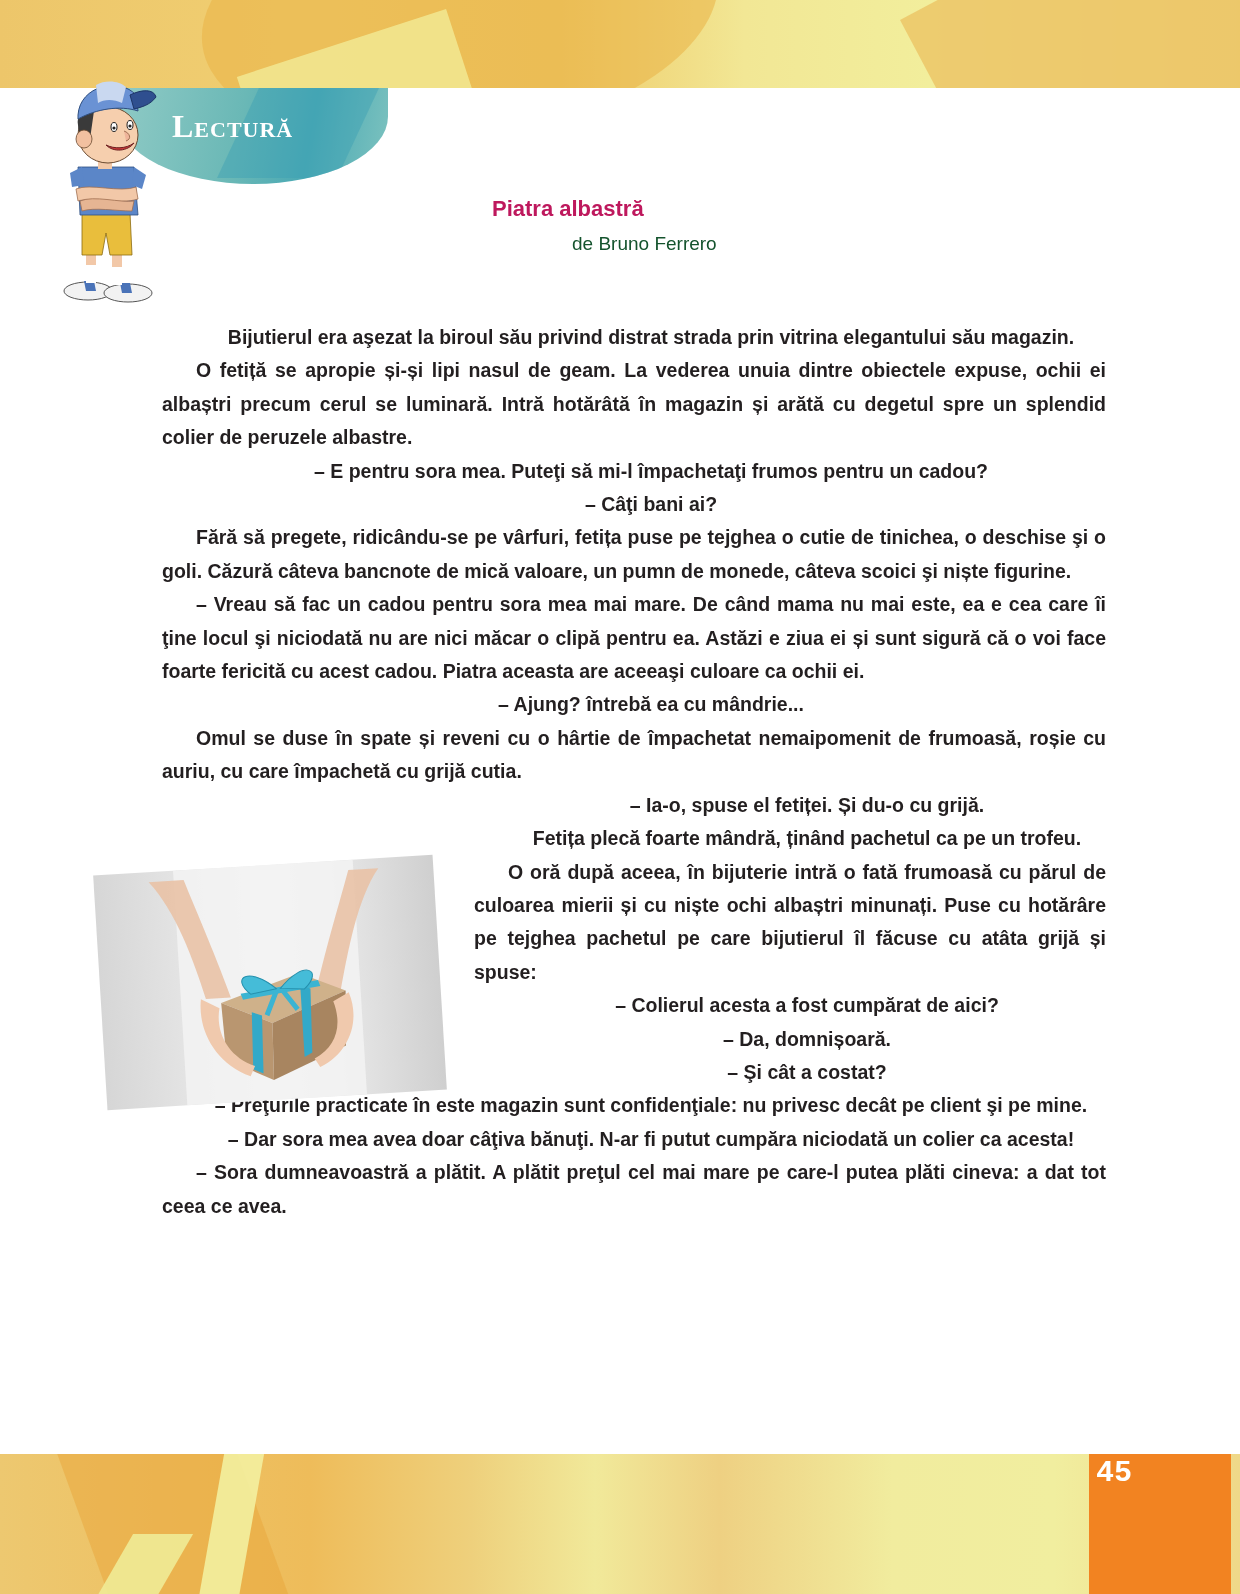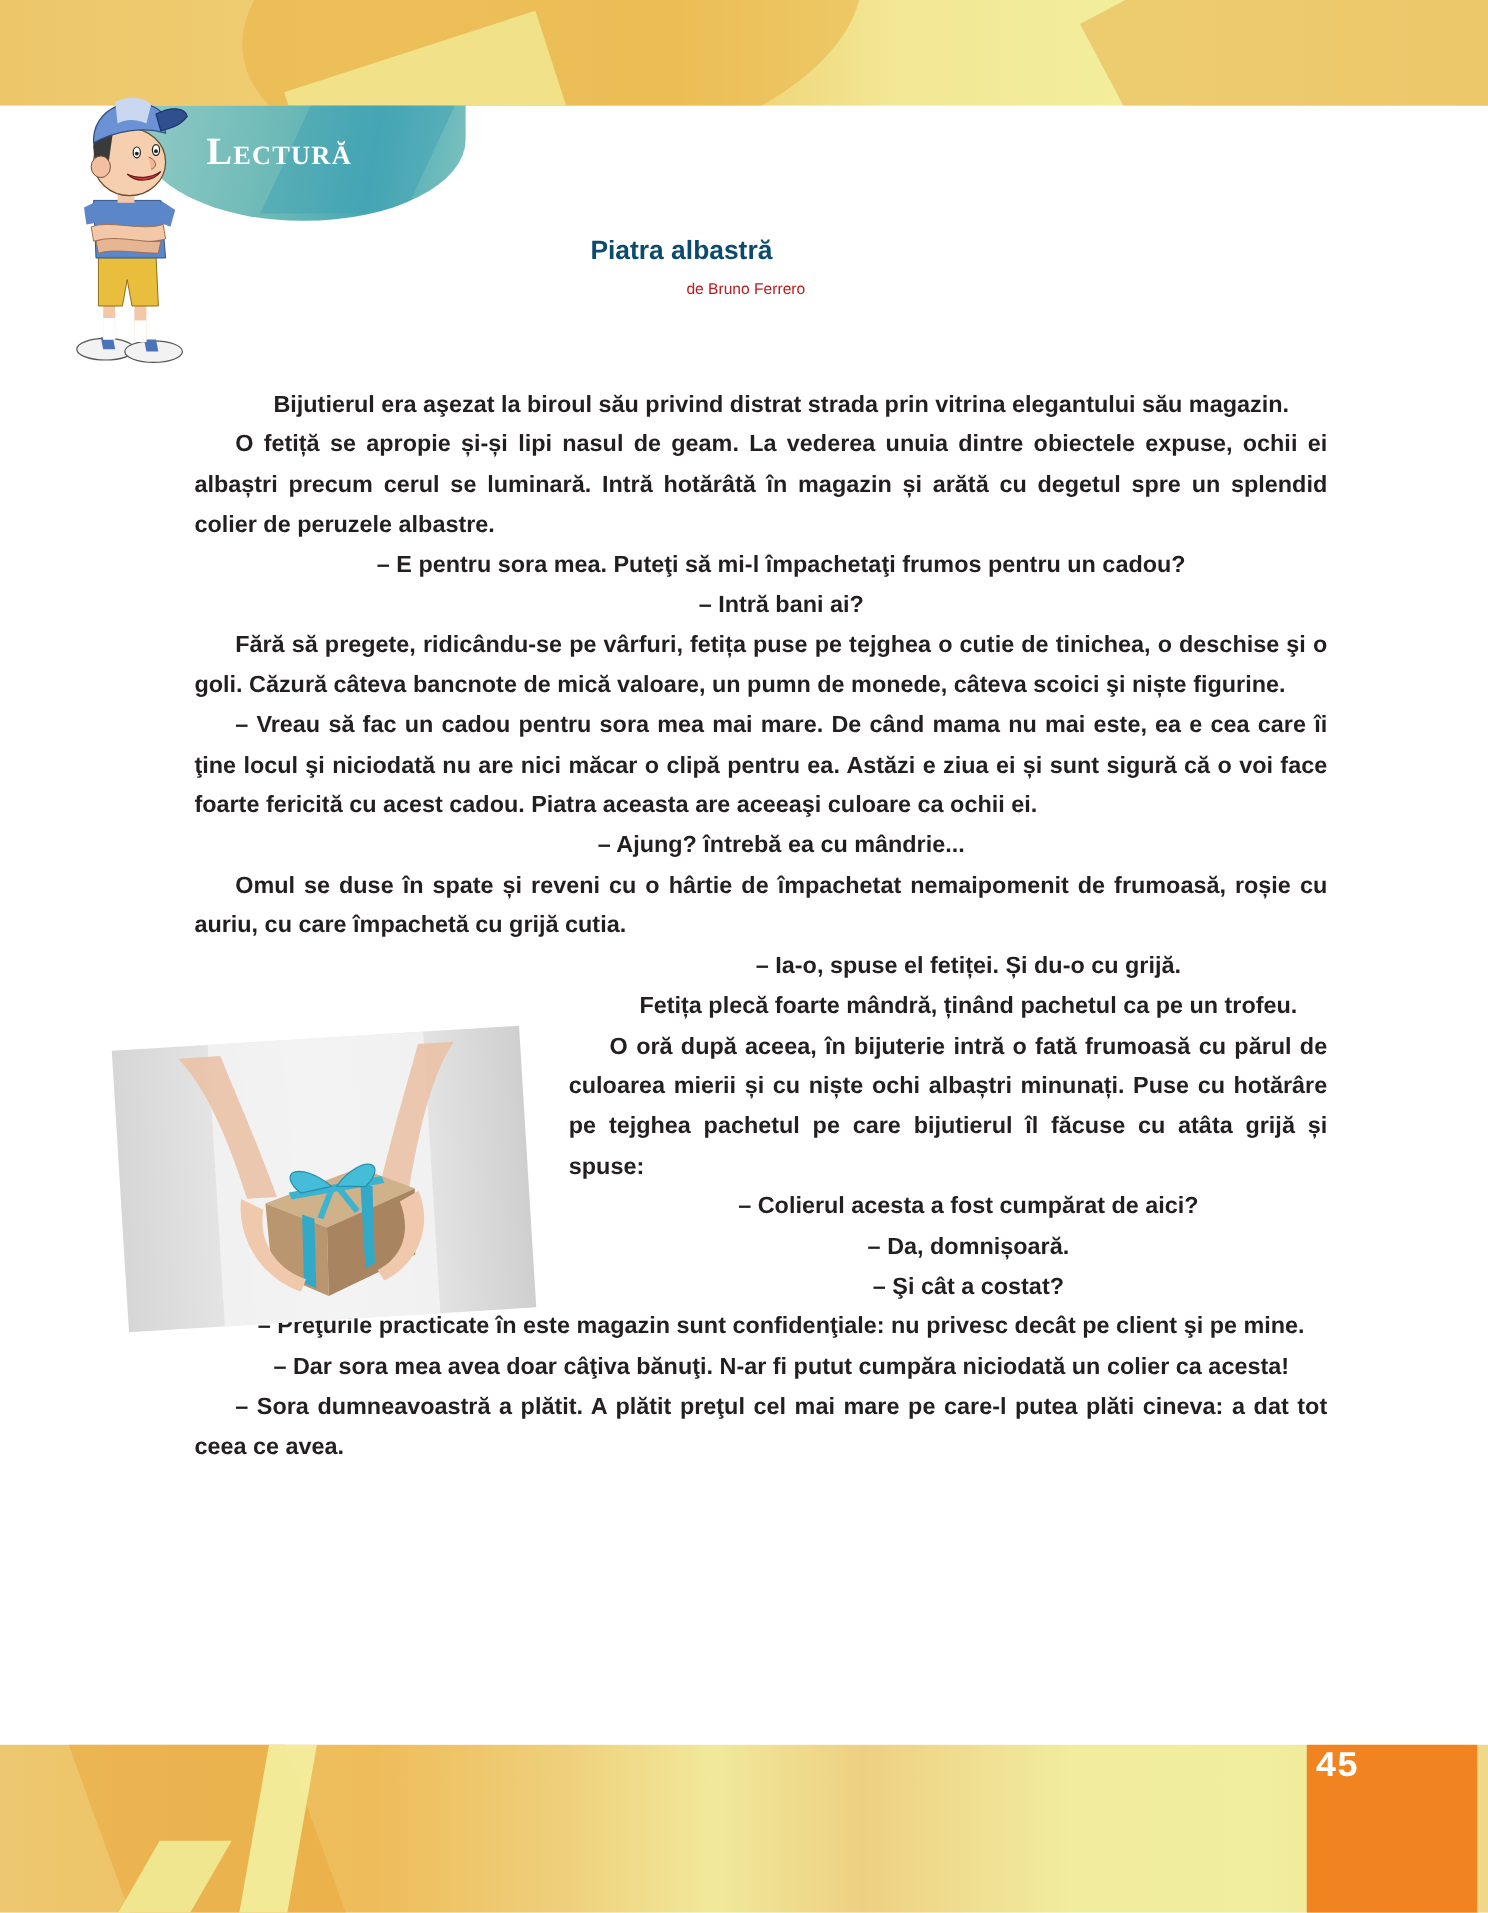--- a/index.html
+++ b/index.html
@@ -45,25 +45,25 @@
     font-family: "Liberation Serif", "DejaVu Serif", serif;
     font-weight: bold; font-size: 32px; color: #ffffff;
     letter-spacing: 1px; font-variant: small-caps;
     z-index: 3;
   }
   .mascot {
     position: absolute; left: 50px; top: 55px; width: 110px; height: 250px; z-index: 4;
   }
   .story-title {
     position: absolute; left: 492px; top: 196px;
-    font-weight: bold; font-size: 22px; color: #0c4a6e;
+    font-weight: bold; font-size: 22px; color: #be185d;
   }
   .story-author {
     position: absolute; left: 572px; top: 233px;
-    font-size: 13px; color: #b91c1c;
+    font-size: 19px; color: #14532d;
   }
   .story {
     position: absolute; left: 162px; top: 321px; width: 944px;
     font-weight: bold; font-size: 19.5px; line-height: 33.4px;
     color: #231f20;
   }
   .story p { margin: 0; text-align: justify; }
   .story p.ind { text-indent: 34px; }
   .story p.last-short { text-align: center; }
   .wrap-block { position: relative; }
@@ -156,21 +156,21 @@
   <path d="M80 40 C92 34 104 34 106 42 C100 50 92 52 84 54 Z" fill="#2f4f8f" stroke="#1d3566" stroke-width="1"></path>
 </svg>
 
 <div class="story-title">Piatra albastră</div>
 <div class="story-author">de Bruno Ferrero</div>
 
 <div class="story">
   <p class="ind last-short">Bijutierul era aşezat la biroul său privind distrat strada prin vitrina elegantului său magazin.</p>
   <p class="ind">O fetiță se apropie și-și lipi nasul de geam. La vederea unuia dintre obiectele expuse, ochii ei albaștri precum cerul se luminară. Intră hotărâtă în magazin și arătă cu degetul spre un splendid colier de peruzele albastre.</p>
   <p class="ind last-short">– E pentru sora mea. Puteţi să mi-l împachetaţi frumos pentru un cadou?</p>
-  <p class="ind last-short">– Intră bani ai?</p>
+  <p class="ind last-short">– Câţi bani ai?</p>
   <p class="ind">Fără să pregete, ridicându-se pe vârfuri, fetița puse pe tejghea o cutie de tinichea, o deschise şi o goli. Căzură câteva bancnote de mică valoare, un pumn de monede, câteva scoici şi niște figurine.</p>
   <p class="ind">– Vreau să fac un cadou pentru sora mea mai mare. De când mama nu mai este, ea e cea care îi ţine locul şi niciodată nu are nici măcar o clipă pentru ea. Astăzi e ziua ei și sunt sigură că o voi face foarte fericită cu acest cadou. Piatra aceasta are aceeaşi culoare ca ochii ei.</p>
   <p class="ind last-short">– Ajung? întrebă ea cu mândrie...</p>
   <p class="ind">Omul se duse în spate și reveni cu o hârtie de împachetat nemaipomenit de frumoasă, roșie cu auriu, cu care împachetă cu grijă cutia.</p>
 
   <div class="wrap-block">
     <div class="text">
       <p class="ind last-short">– Ia-o, spuse el fetiței. Și du-o cu grijă.</p>
       <p class="ind last-short">Fetița plecă foarte mândră, ținând pachetul ca pe un trofeu.</p>
       <p class="ind">O oră după aceea, în bijuterie intră o fată frumoasă cu părul de culoarea mierii și cu niște ochi albaștri minunați. Puse cu hotărâre pe tejghea pachetul pe care bijutierul îl făcuse cu atâta grijă și spuse:</p>

